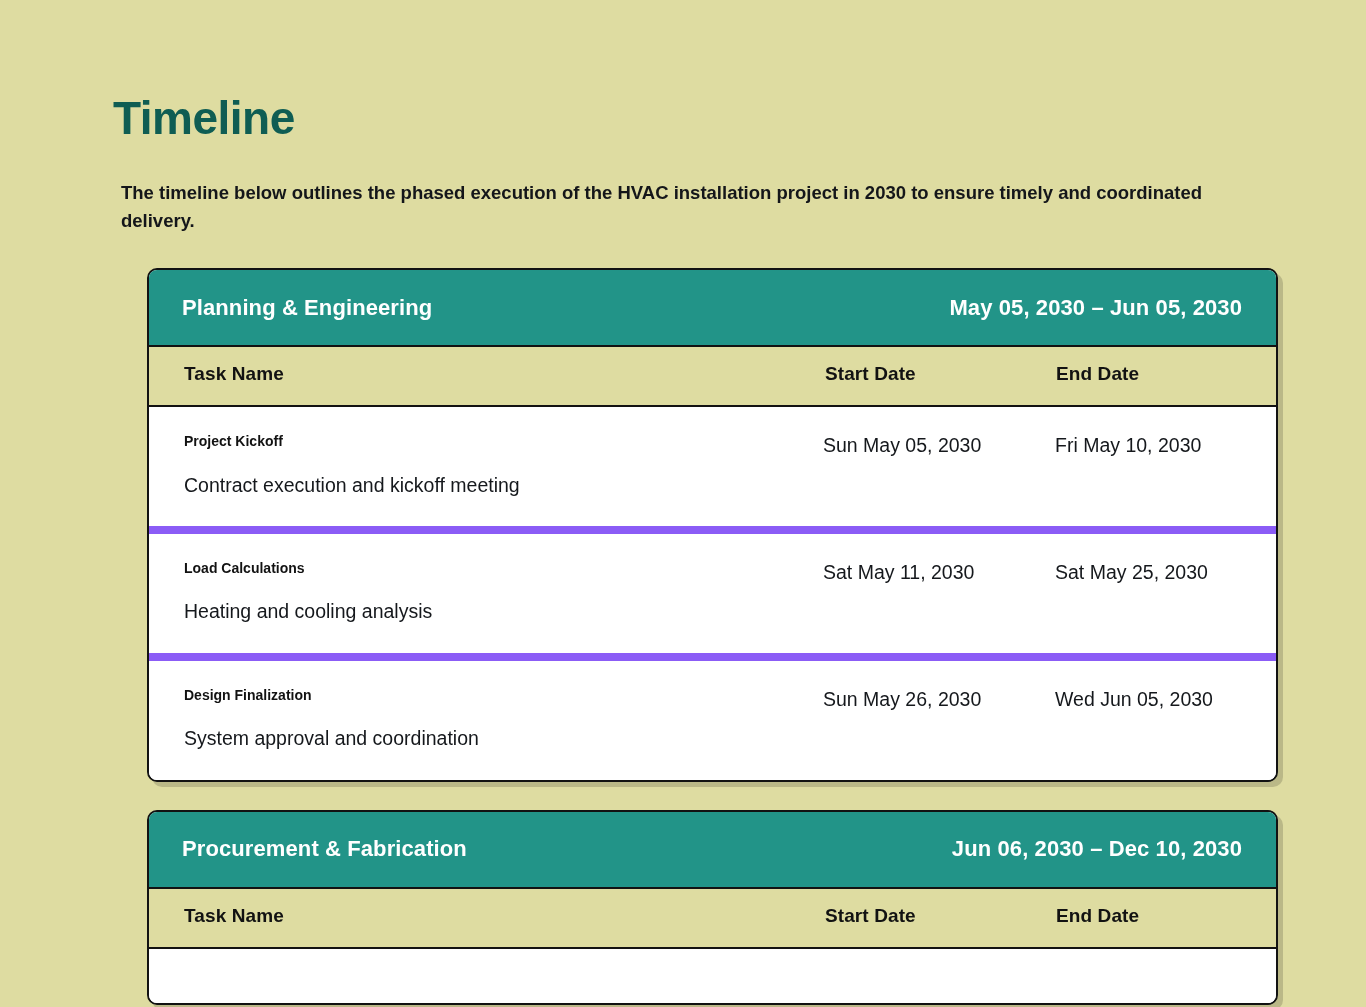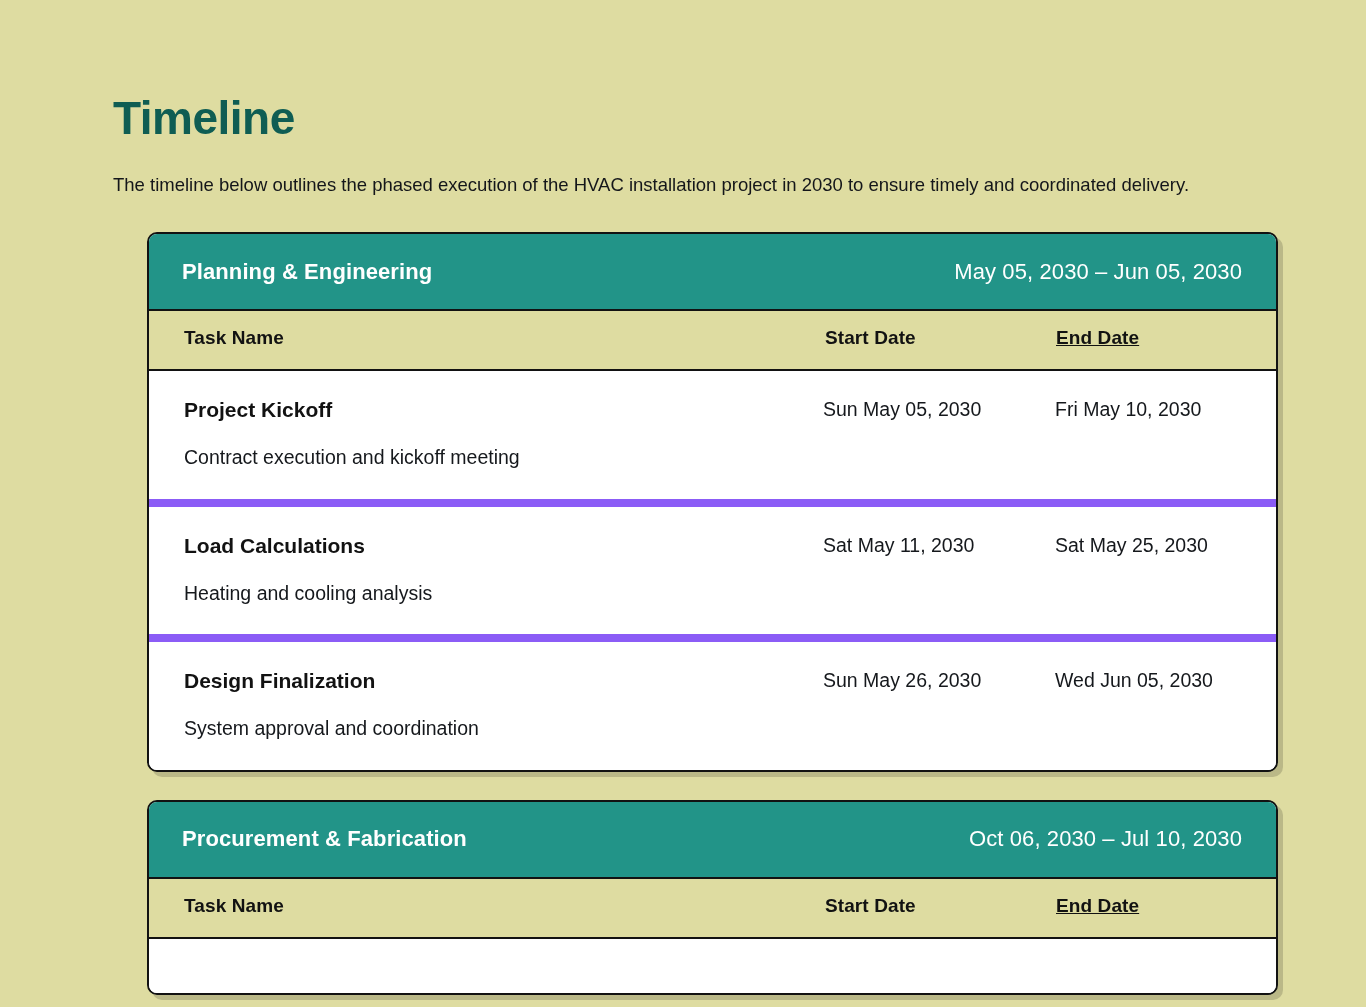--- a/index.html
+++ b/index.html
@@ -36,25 +36,25 @@
     margin: 0;
     padding-top: 92px;
     font-size: 46px;
     line-height: 1.15;
     font-weight: 700;
     letter-spacing: -0.5px;
     color: #0f5d53;
   }
 
   .page-subtitle {
-    margin: 0;
+    margin: 8px;
     padding-top: 26px;
     font-size: 18.5px;
     line-height: 1.52;
-    font-weight: 400;
+    font-weight: 700;
     color: #14161a;
     max-width: 1108px;
   }
 
   
   .cards {
     margin-top: 33px;
     display: flex;
     flex-direction: column;
     gap: 28px;
@@ -82,21 +82,21 @@
 
   .phase-name {
     font-size: 22px;
     font-weight: 700;
     color: #ffffff;
     letter-spacing: 0.1px;
   }
 
   .phase-range {
     font-size: 22px;
-    font-weight: 400;
+    font-weight: 700;
     color: #ffffff;
     letter-spacing: 0.1px;
   }
 
   
   .task-table {
     width: 100%;
     border-collapse: collapse;
     table-layout: fixed;
   }
@@ -110,37 +110,37 @@
     font-size: 19px;
     font-weight: 700;
     color: #121212;
     text-align: left;
     padding: 16px 0 20px 0;
     border-bottom: 2px solid #121212;
     letter-spacing: 0.1px;
   }
   .task-table thead th.th-task  { padding-left: 35px; }
   .task-table thead th.th-start { padding-left: 3px; }
-  .task-table thead th.th-end   { padding-left: 2px; text-decoration: underline; }
+  .task-table thead th.th-end   { padding-left: 2px; }
 
   .task-table tbody tr + tr td {
     border-top: 8px solid #8b5cf6;
   }
 
   .task-table tbody td {
     background: #ffffff;
     vertical-align: top;
     padding-top: 26px;
     padding-bottom: 28px;
   }
 
   .td-task { padding-left: 35px; padding-right: 14px; }
 
   .task-name {
-    font-size: 21px;
+    font-size: 14px;
     font-weight: 700;
     color: #121212;
     line-height: 1.25;
   }
 
   .task-desc {
     font-size: 19.5px;
     font-weight: 400;
     color: #15181c;
     line-height: 1.3;
@@ -218,21 +218,21 @@
               <td class="td-date td-end">Wed Jun 05, 2030</td>
             </tr>
 
           </tbody>
         </table>
       </section>
 
       <section class="phase-card">
         <div class="phase-header">
           <span class="phase-name">Procurement &amp; Fabrication</span>
-          <span class="phase-range">Oct 06, 2030 – Jul 10, 2030</span>
+          <span class="phase-range">Jun 06, 2030 – Dec 10, 2030</span>
         </div>
 
         <table class="task-table">
           <colgroup>
             <col class="col-task">
             <col class="col-start">
             <col class="col-end">
           </colgroup>
           <thead>
             <tr>

